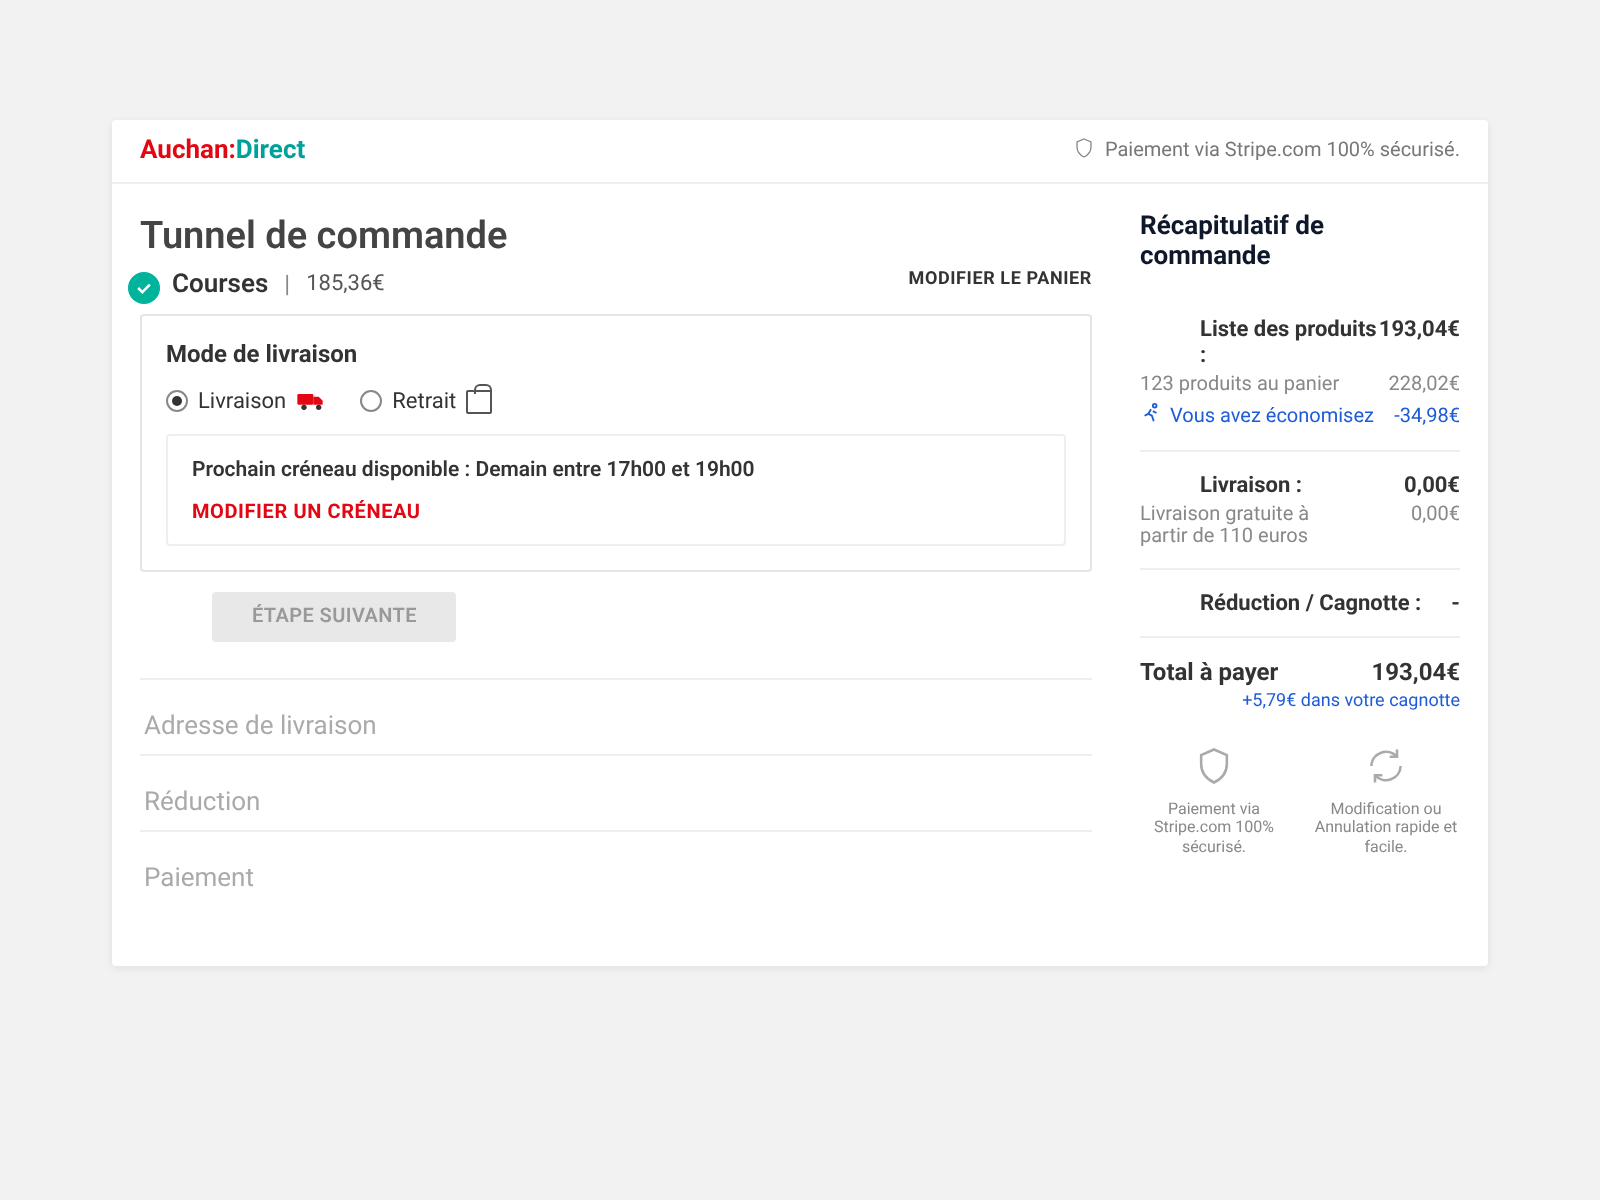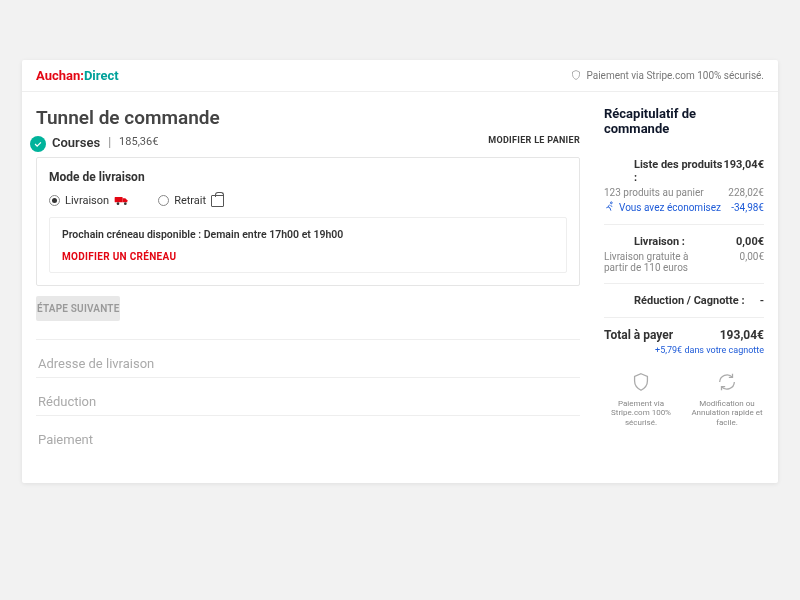--- a/index.html
+++ b/index.html
@@ -6,21 +6,21 @@
   body {
     background: #f2f2f2;
     font-family: -apple-system, BlinkMacSystemFont, "Segoe UI", Roboto, Arial, sans-serif;
     font-size: 12px;
     color: #333;
     display: flex;
     justify-content: center;
     padding: 60px 20px;
   }
   .page-card {
-    width: 756px;
+    width: 688px;
     background: #fff;
     box-shadow: 0 1px 4px rgba(0,0,0,0.08);
     border-radius: 2px;
     overflow: hidden;
   }
   .topbar {
     display: flex;
     justify-content: space-between;
     align-items: center;
     padding: 8px 14px;
@@ -99,21 +99,21 @@
     margin-top: 4px;
   }
   .panel-title {
     font-weight: 700;
     font-size: 12px;
     margin-bottom: 10px;
     color: #333;
   }
   .radio-row {
     display: flex;
-    gap: 28px;
+    gap: 16px;
     align-items: center;
     margin-bottom: 10px;
   }
   .radio-opt {
     display: flex;
     align-items: center;
     gap: 5px;
     font-size: 11px;
     color: #333;
     cursor: pointer;
@@ -168,25 +168,26 @@
     font-weight: 700;
     letter-spacing: .3px;
     cursor: pointer;
   }
   .next-btn {
     display: inline-block;
     background: #e8e8e8;
     color: #999;
     font-size: 10px;
     font-weight: 600;
-    padding: 7px 1px;
+    padding: 7px 20px;
     border-radius: 2px;
     margin-top: 10px;
     cursor: not-allowed;
     letter-spacing: .2px;
+    margin-left: 36px;
   }
   .future-step {
     font-size: 13px;
     color: #aaa;
     padding: 16px 2px 6px 2px;
     border-bottom: 1px solid #eee;
   }
   .future-step:last-child { border-bottom: none; }
   .divider-top { border-top: 1px solid #eee; margin-top: 18px; }
 

